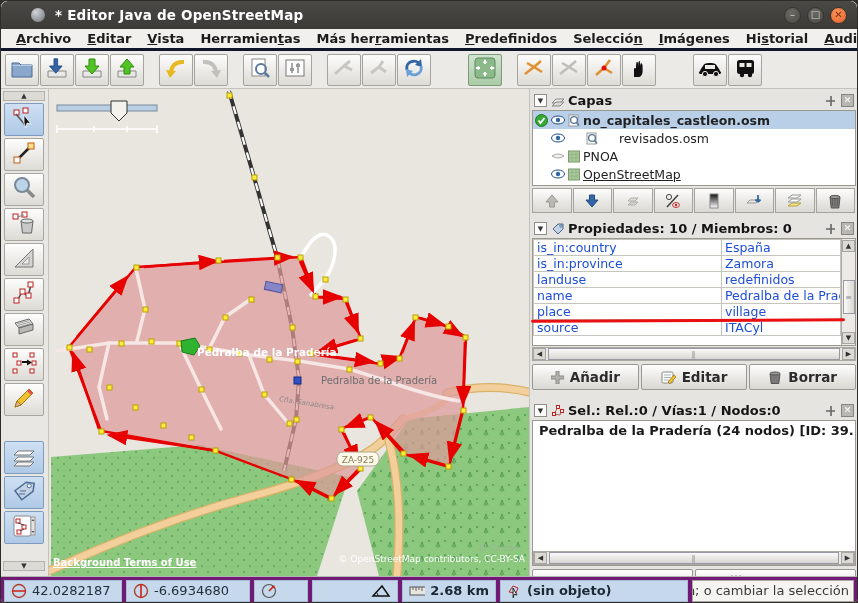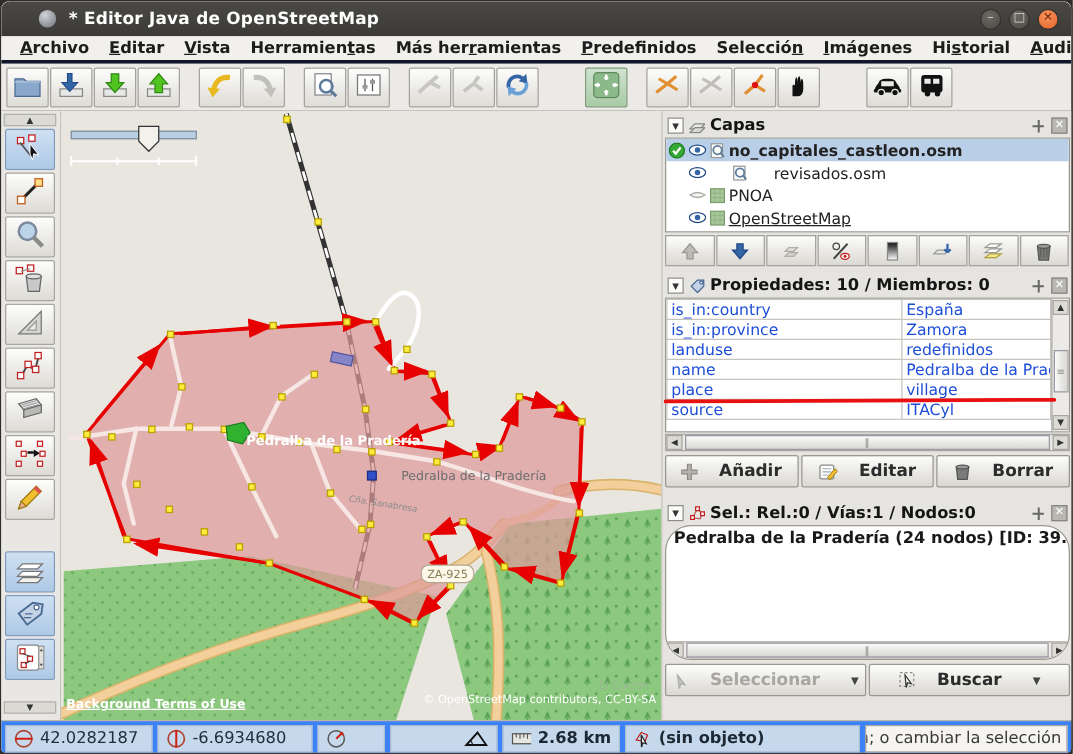--- a/index.html
+++ b/index.html
@@ -59,28 +59,28 @@
   .hscroll{height:14px;background:#eceae6;border:1px solid #aaa8a2;display:flex;align-items:center;margin-top:1px;}
   .hs-arrow{width:13px;height:12px;background:#dcdad4;border:1px solid #a8a6a0;font-size:7px;display:flex;align-items:center;justify-content:center;color:#333;}
   .hs-thumb{height:12px;background:linear-gradient(#fafafa,#d8d7d2);border:1px solid #9a98a2;flex:1;margin:0 2px;
     display:flex;align-items:center;justify-content:center;color:#888;font-size:8px;letter-spacing:1px;}
   .vscroll{position:absolute;right:0;top:0;bottom:0;width:14px;background:#eceae6;border-left:1px solid #aaa8a2;
     display:flex;flex-direction:column;align-items:center;}
   .vs-thumb{width:12px;height:34px;background:linear-gradient(90deg,#fafafa,#d8d7d2);border:1px solid #9a98a2;margin-top:28px;
     display:flex;align-items:center;justify-content:center;color:#888;font-size:8px;}
   .btnrow{display:flex;gap:2px;margin-top:3px;}
   .pbtn{flex:1;height:26px;background:linear-gradient(#fdfdfc,#e9e8e4 55%,#d9d8d2);border:1px solid #9a9892;border-radius:2px;
-    display:flex;align-items:center;justify-content:center;gap:17px;font-size:13.5px;font-weight:bold;color:#2c2c2c;}
+    display:flex;align-items:center;justify-content:center;gap:6px;font-size:13.5px;font-weight:bold;color:#2c2c2c;}
   .pbtn .dd{font-size:8px;color:#444;margin-left:8px;}
   .pbtn.disabled{color:#a8a6a0;}
   #redline{position:absolute;left:530px;top:318px;width:314px;height:3px;background:#e81010;transform:rotate(-.25deg);border-radius:2px;z-index:5;}
   
   .selitem{display:flex;align-items:center;gap:4px;font-size:13px;font-weight:bold;color:#1a1a1a;padding:2px 2px;white-space:nowrap;overflow:hidden;}
   
-  #statusbar{position:absolute;left:0;top:575px;width:100%;height:28px;background:#3b82f6;border-top:1px solid #b8b6b0;
+  #statusbar{position:absolute;left:0;top:575px;width:100%;height:28px;background:#701a75;border-top:1px solid #b8b6b0;
     display:flex;align-items:center;gap:4px;padding:0 3px;}
   .chip{height:22px;background:#c6d8ec;border:1px solid #aabdd4;display:flex;align-items:center;gap:5px;padding:0 6px;
     font-size:13px;color:#22303c;white-space:nowrap;}
   .chip b{font-weight:bold;color:#1c2833;}
   #helpfield{flex:1;height:22px;background:#f6f4f0;border:1px solid #a9a7a1;position:relative;overflow:hidden;}
   #helpfield span{position:absolute;right:4px;top:2px;font-size:13px;color:#3a3a3a;white-space:nowrap;}
 </style>
 </head>
 <body>
 
@@ -727,21 +727,21 @@
           </span>
         <span class="ptitle">Sel.: Rel.:0 / Vías:1 / Nodos:0</span>
         <span class="spring"></span>
         <span class="hicon">
             <svg width="12" height="12">
               <path d="M1,6 h5 M6,1 v10 M6,6 h4" stroke="#666" stroke-width="1.6"></path>
             </svg>
           </span>
         <div class="closebox">✕</div>
       </div>
-      <div class="listbox" style="height:108px;border-radius:21px;">
+      <div class="listbox" style="height:146px;">
         <div class="selitem">
           <svg width="15" height="14">
               <path d="M3,11 L5,4 L10,3 L13,8 L9,12 Z" stroke="#c02020" fill="none"></path>
               <rect x="1.5" y="9.5" width="3" height="3" fill="#fff" stroke="#c02020"></rect>
               <rect x="3.5" y="2.5" width="3" height="3" fill="#fff" stroke="#c02020"></rect>
               <rect x="8.5" y="1.5" width="3" height="3" fill="#fff" stroke="#c02020"></rect>
               <rect x="11.5" y="6.5" width="3" height="3" fill="#fff" stroke="#c02020"></rect>
             </svg>
           <span>Pedralba de la Pradería (24 nodos) [ID: 39.</span>
         </div>

